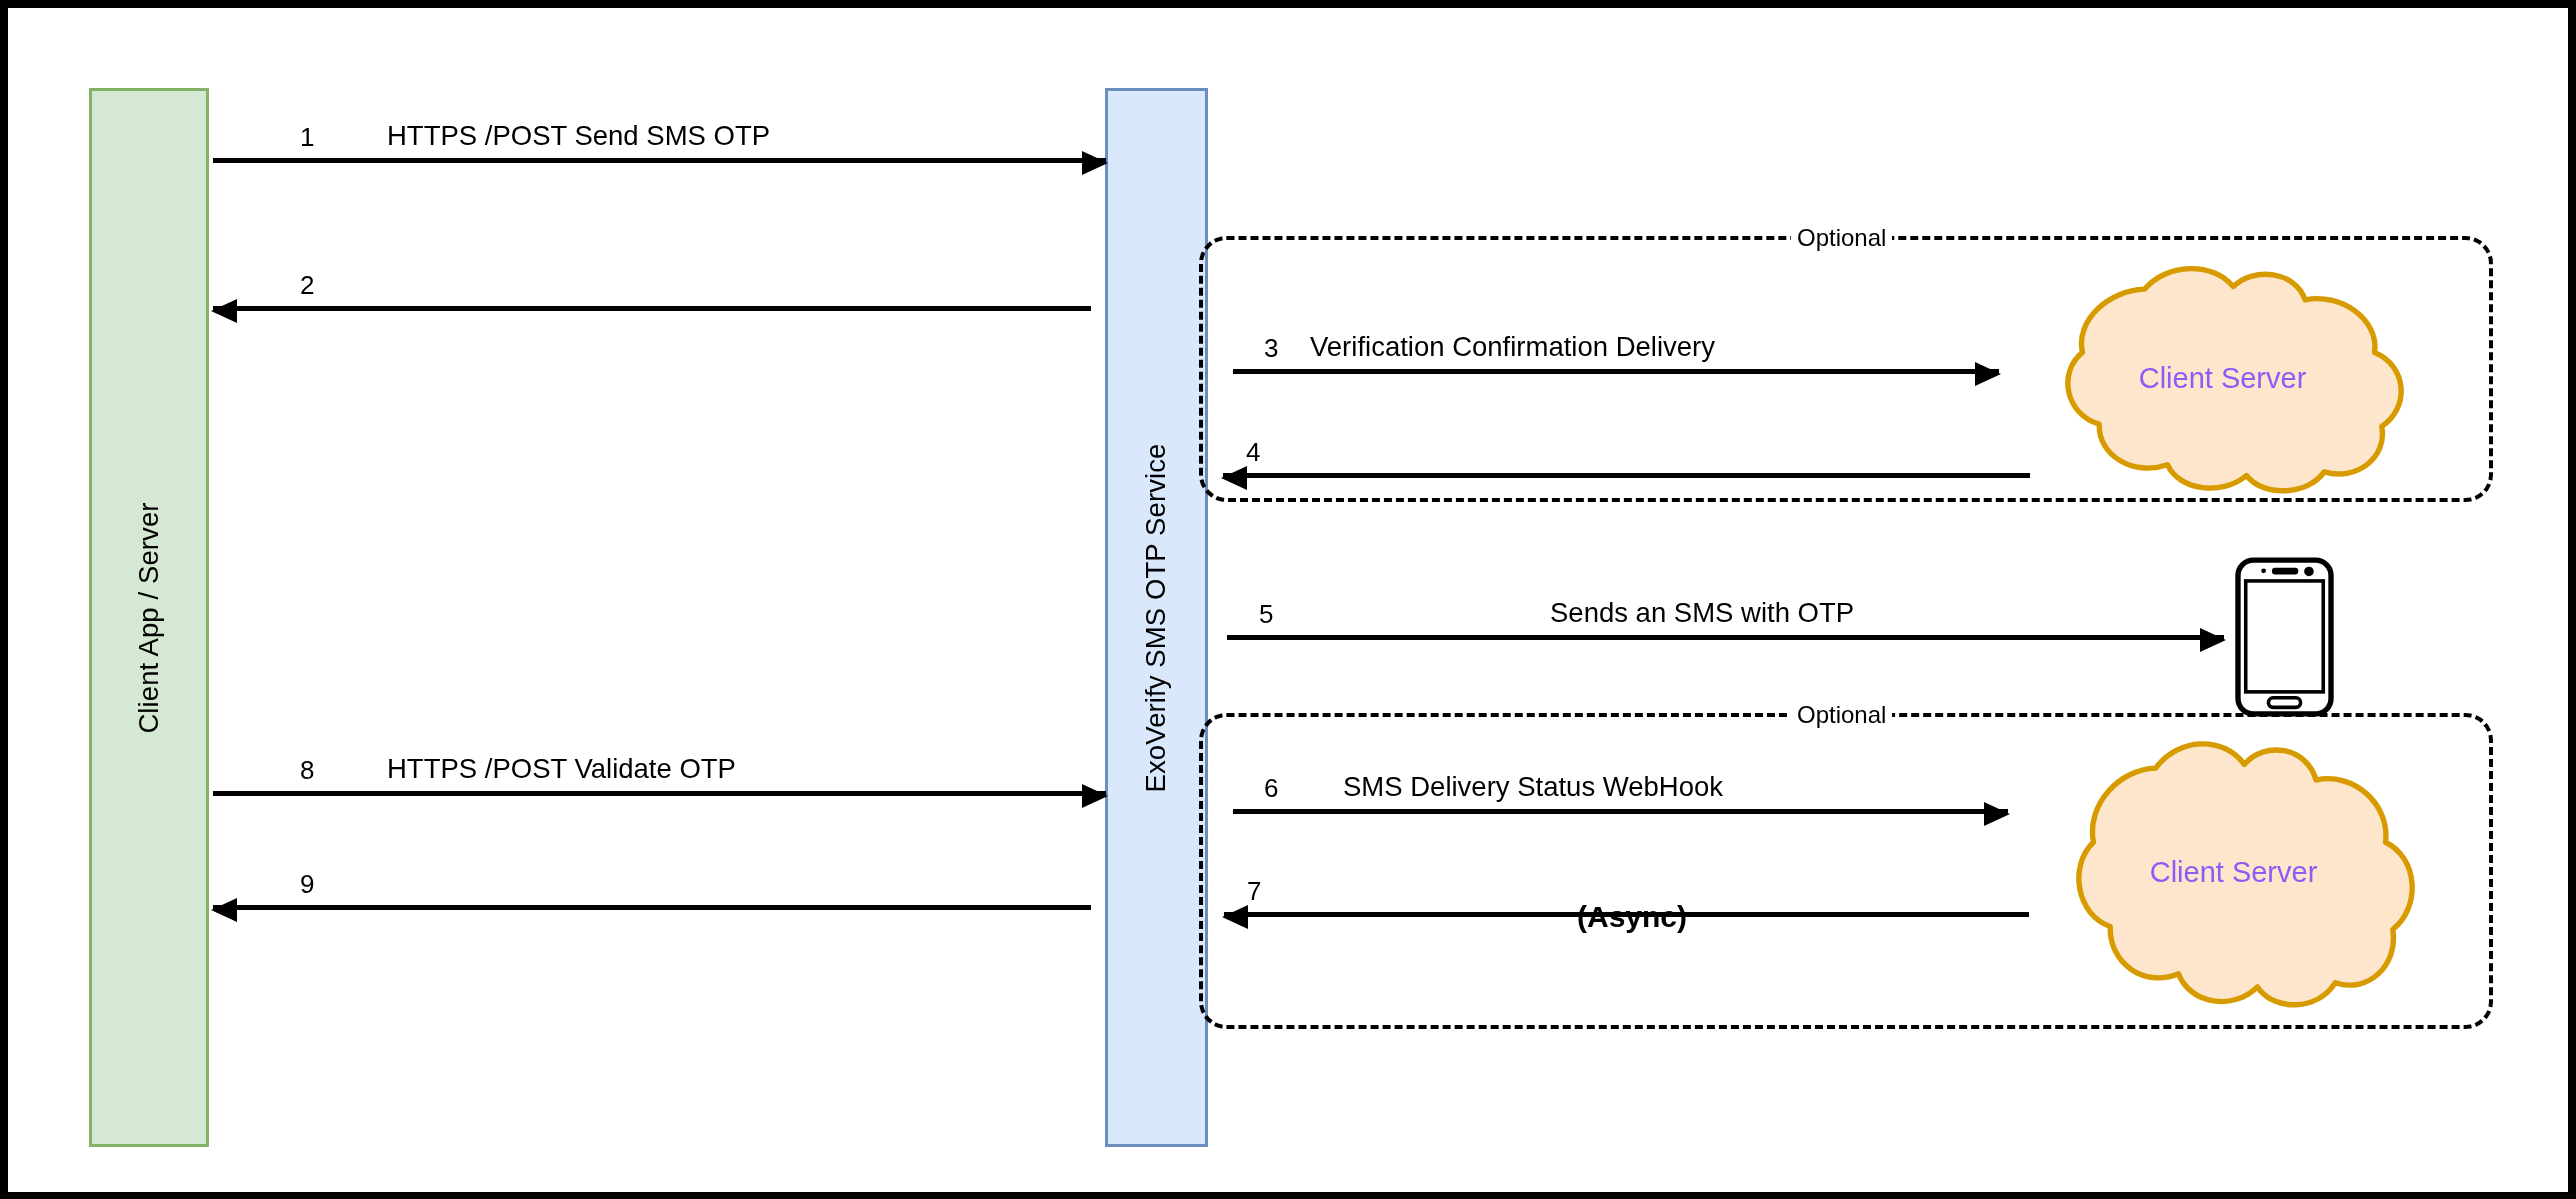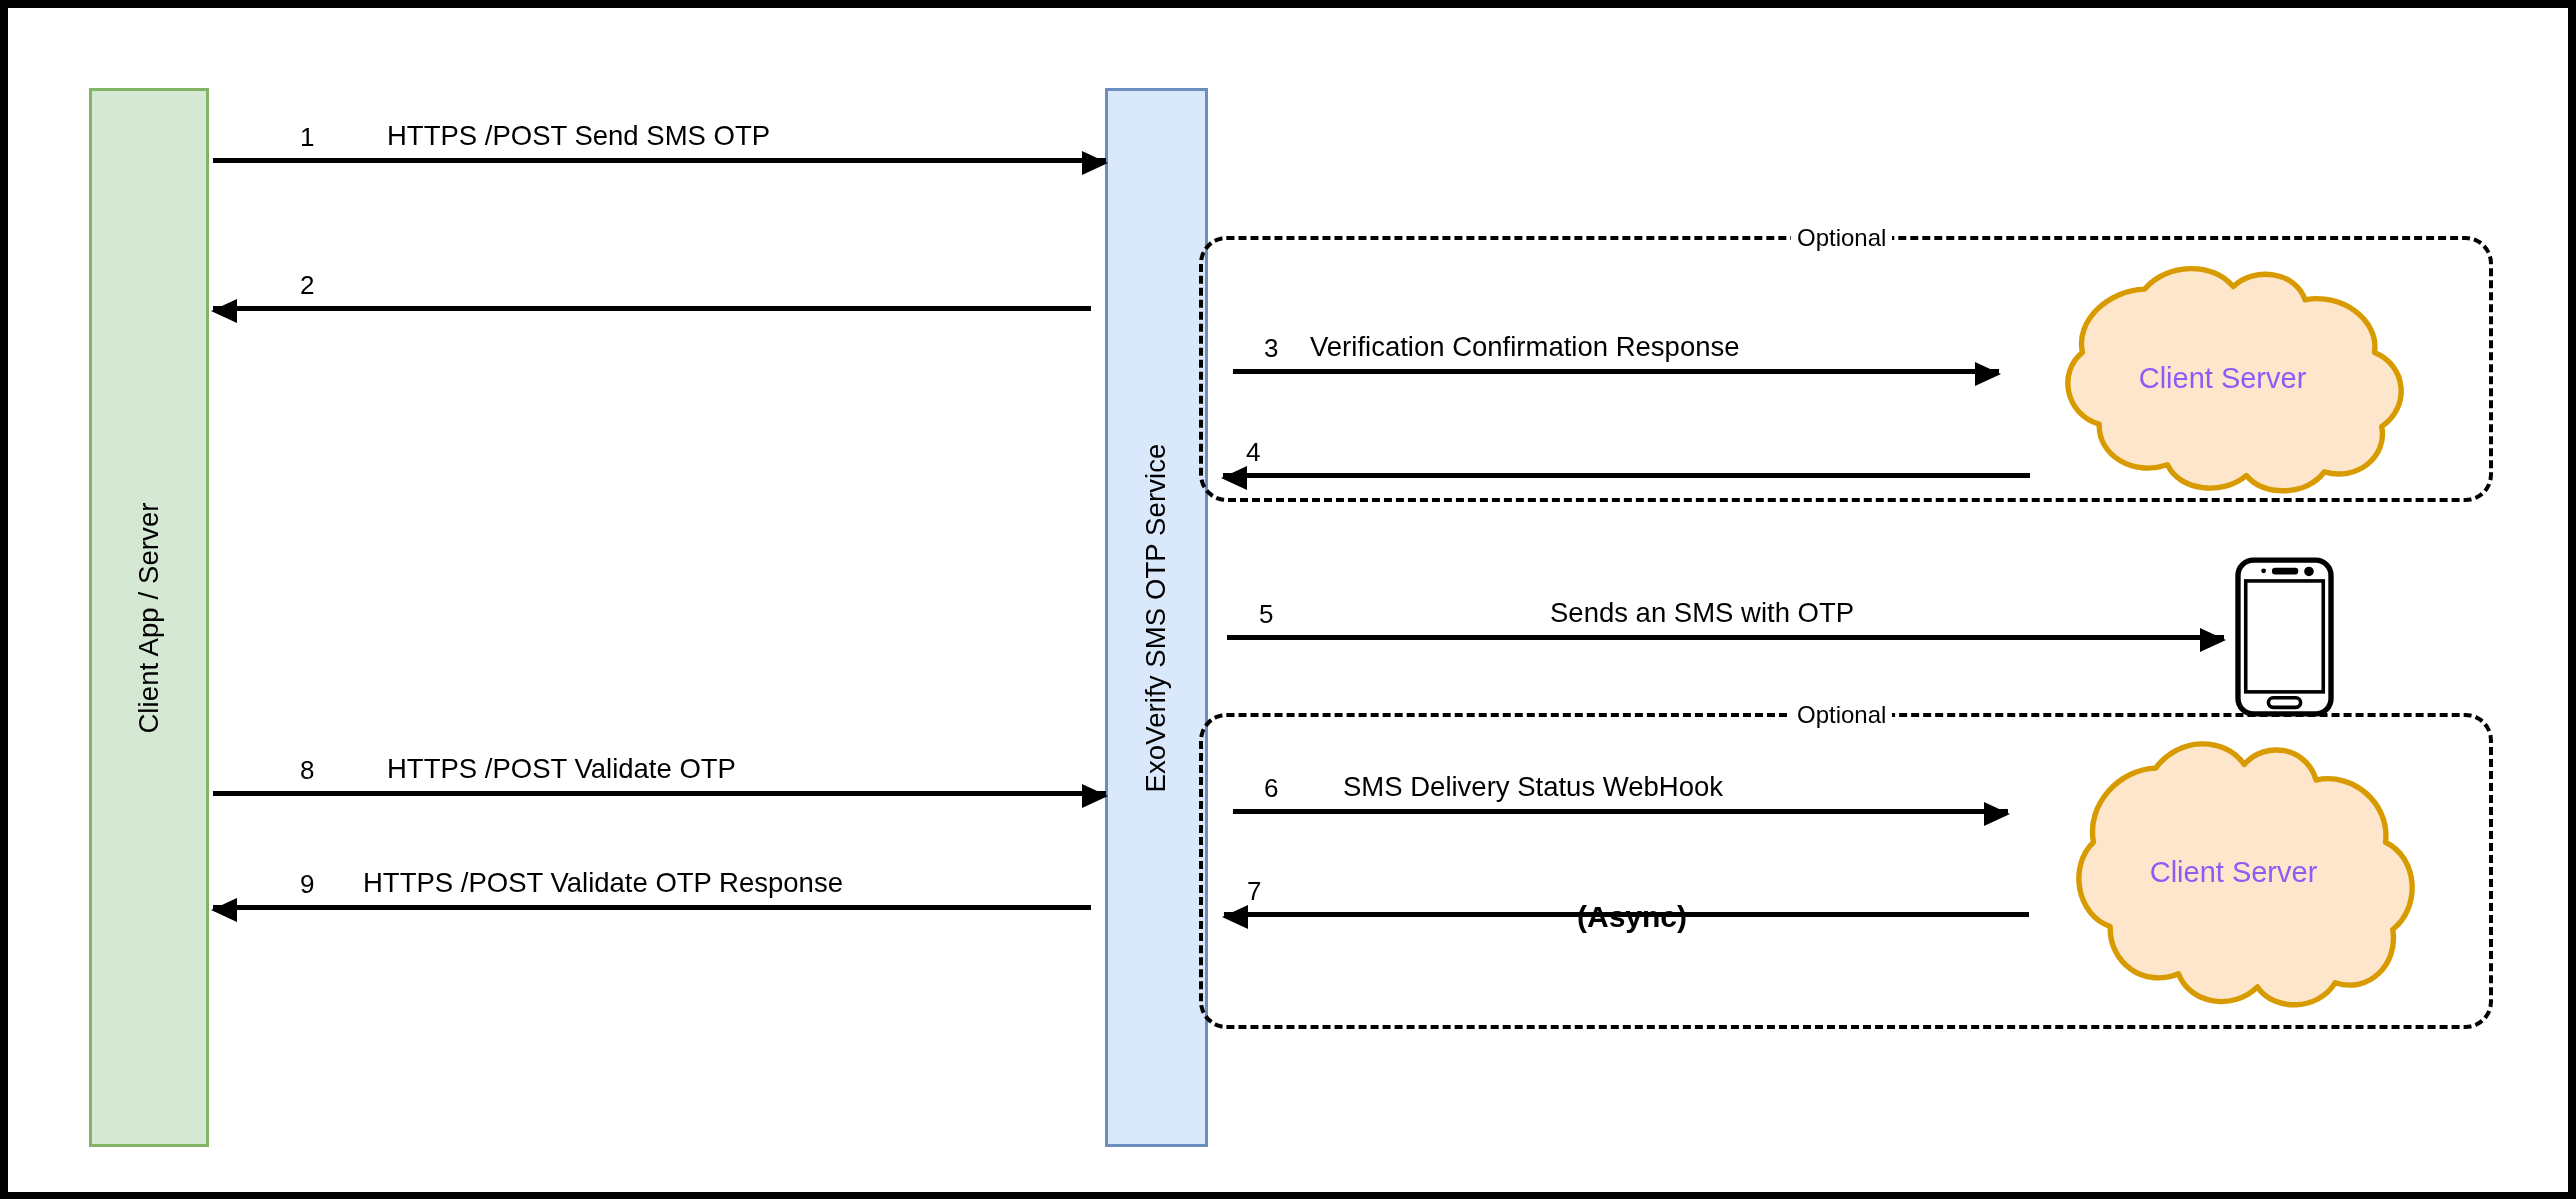--- a/index.html
+++ b/index.html
@@ -153,21 +153,21 @@
   </div>
 
   <div class="msg to-left" style="left:205px; top:239px; width:878px;">
     <div class="num" style="left:87px;">2</div>
     <div class="line"></div>
     <div class="head"></div>
   </div>
 
   <div class="msg to-right" style="left:1225px; top:302px; width:766px;">
     <div class="num" style="left:31px;">3</div>
-    <div class="label" style="left:77px;">Verification Confirmation Response</div>
+    <div class="label" style="left:77px;">Verification Confirmation Delivery</div>
     <div class="line"></div>
     <div class="head"></div>
   </div>
 
   <div class="msg to-left" style="left:1215px; top:406px; width:807px;">
     <div class="num" style="left:23px;">4</div>
     <div class="line"></div>
     <div class="head"></div>
   </div>
 
@@ -194,21 +194,20 @@
 
   <div class="msg to-right" style="left:205px; top:724px; width:893px;">
     <div class="num" style="left:87px;">8</div>
     <div class="label" style="left:174px;">HTTPS /POST Validate OTP</div>
     <div class="line"></div>
     <div class="head"></div>
   </div>
 
   <div class="msg to-left" style="left:205px; top:838px; width:878px;">
     <div class="num" style="left:87px;">9</div>
-    <div class="label" style="left:150px;">HTTPS /POST Validate OTP Response</div>
     <div class="line"></div>
     <div class="head"></div>
   </div>
 
   <div id="cloud-top" class="cloud">
     <svg viewBox="0 0 660 400" preserveAspectRatio="none" aria-hidden="true">
       <path d="M200,52
                C238,8 314,6 348,48
                C382,14 452,22 468,70
                C530,58 592,104 584,158

